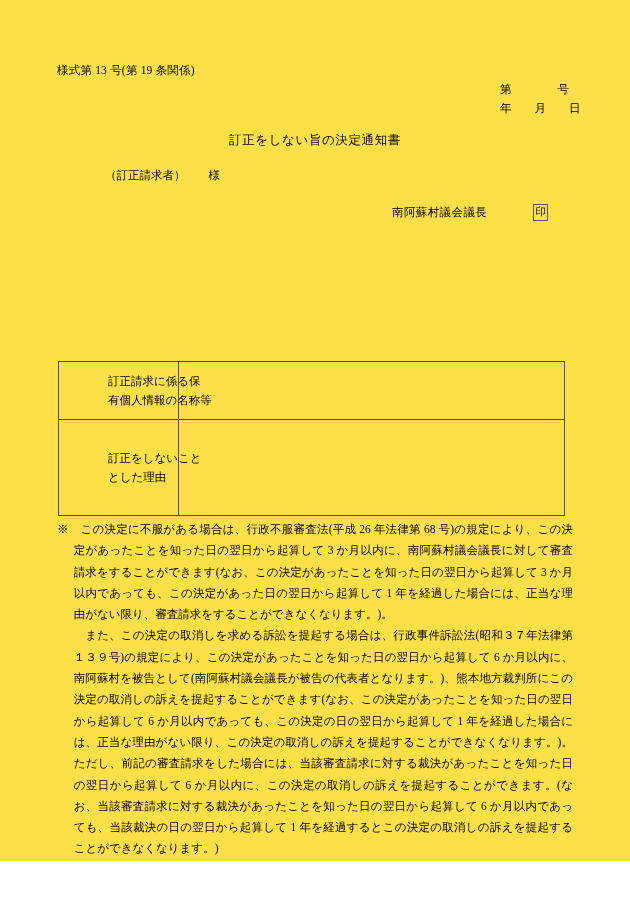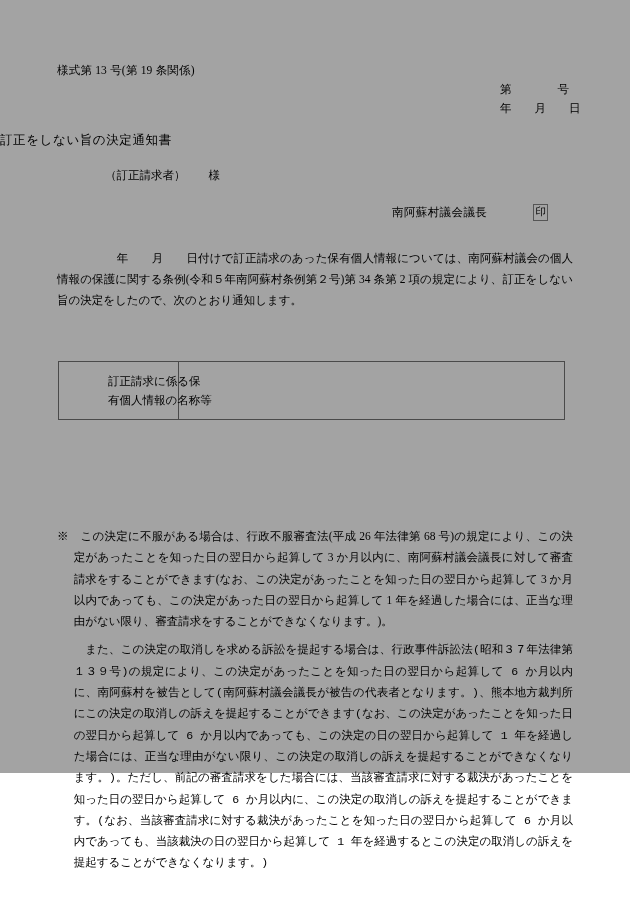--- a/index.html
+++ b/index.html
@@ -13,22 +13,22 @@
     height: 903px;
     position: relative;
     font-family: "Liberation Serif", "DejaVu Serif", serif;
     color: #000000;
     overflow: hidden;
   }
   .page {
     position: absolute;
     inset: 0;
     width: 630px;
-    height: 773px;
-    background: #a3a3a3;
+    height: 861px;
+    background: #fde047;
   }
 
   
   #form-no {
     position: absolute;
     left: 57px;
     top: 63px;
     font-size: 11.5px;
     letter-spacing: 0.2px;
   }
@@ -43,21 +43,21 @@
     font-family: Liberation Serif, serif;
   }
   #doc-meta div { white-space: pre; }
 
   
   #doc-title {
     position: absolute;
     left: 0;
     right: 0;
     top: 132px;
-    text-align: left;
+    text-align: center;
     font-size: 12.5px;
     letter-spacing: 0.6px;
   }
 
   
   #addressee {
     position: absolute;
     left: 72px;
     top: 168px;
     font-size: 11.5px;
@@ -144,30 +144,28 @@
     position: absolute;
     left: 57px;
     top: 519px;
     width: 516px;
     font-size: 11.5px;
     line-height: 21.3px;
   }
   .note-block {
     text-align: justify;
     text-justify: inter-ideograph;
-    margin-top: 7px;
   }
   .note-block.marker {
     padding-left: 1.45em;
     text-indent: -1.45em;
   }
   .note-block.plain {
     padding-left: 1.45em;
     text-indent: 1em;
-    font-family: Liberation Mono, monospace;
   }
 </style>
 </head>
 <body>
 
 <div class="page">
 
   <div id="form-no">様式第 13 号(第 19 条関係)</div>
 
   <div id="doc-meta">
@@ -177,30 +175,35 @@
 
   <div id="doc-title">訂正をしない旨の決定通知書</div>
 
   <div id="addressee">（訂正請求者）　　様</div>
 
   <div id="issuer-row">
     <span id="issuer-name">南阿蘇村議会議長</span>
     <span id="seal-box">印</span>
   </div>
 
-  <div id="body-para">年　　月　　日付けで訂正請求のあった保有個人情報については、南阿蘇村議会の個人情報の保護に関する条例(令和５年南阿蘇村条例第２号)第 34 条第 2 項の規定により、訂正をしない旨の決定をしたので、次のとおり通知します。</div>
 
   <table id="info-table">
     <tbody>
       <tr class="r1">
         <td class="label">
           <span class="label-text">訂正請求に係る保有個人情報の名称等</span>
         </td>
         <td class="value"></td>
       </tr>
+      <tr class="r2">
+        <td class="label">
+          <span class="label-text">訂正をしないこととした理由</span>
+        </td>
+        <td class="value"></td>
+      </tr>
     </tbody>
   </table>
 
   <div id="notes">
     <div class="note-block marker">※　この決定に不服がある場合は、行政不服審査法(平成 26 年法律第 68 号)の規定により、この決定があったことを知った日の翌日から起算して 3 か月以内に、南阿蘇村議会議長に対して審査請求をすることができます(なお、この決定があったことを知った日の翌日から起算して 3 か月以内であっても、この決定があった日の翌日から起算して 1 年を経過した場合には、正当な理由がない限り、審査請求をすることができなくなります。)。</div>
     <div class="note-block plain">また、この決定の取消しを求める訴訟を提起する場合は、行政事件訴訟法(昭和３７年法律第１３９号)の規定により、この決定があったことを知った日の翌日から起算して 6 か月以内に、南阿蘇村を被告として(南阿蘇村議会議長が被告の代表者となります。)、熊本地方裁判所にこの決定の取消しの訴えを提起することができます(なお、この決定があったことを知った日の翌日から起算して 6 か月以内であっても、この決定の日の翌日から起算して 1 年を経過した場合には、正当な理由がない限り、この決定の取消しの訴えを提起することができなくなります。)。ただし、前記の審査請求をした場合には、当該審査請求に対する裁決があったことを知った日の翌日から起算して 6 か月以内に、この決定の取消しの訴えを提起することができます。(なお、当該審査請求に対する裁決があったことを知った日の翌日から起算して 6 か月以内であっても、当該裁決の日の翌日から起算して 1 年を経過するとこの決定の取消しの訴えを提起することができなくなります。)</div>
   </div>
 
 </div>
 

